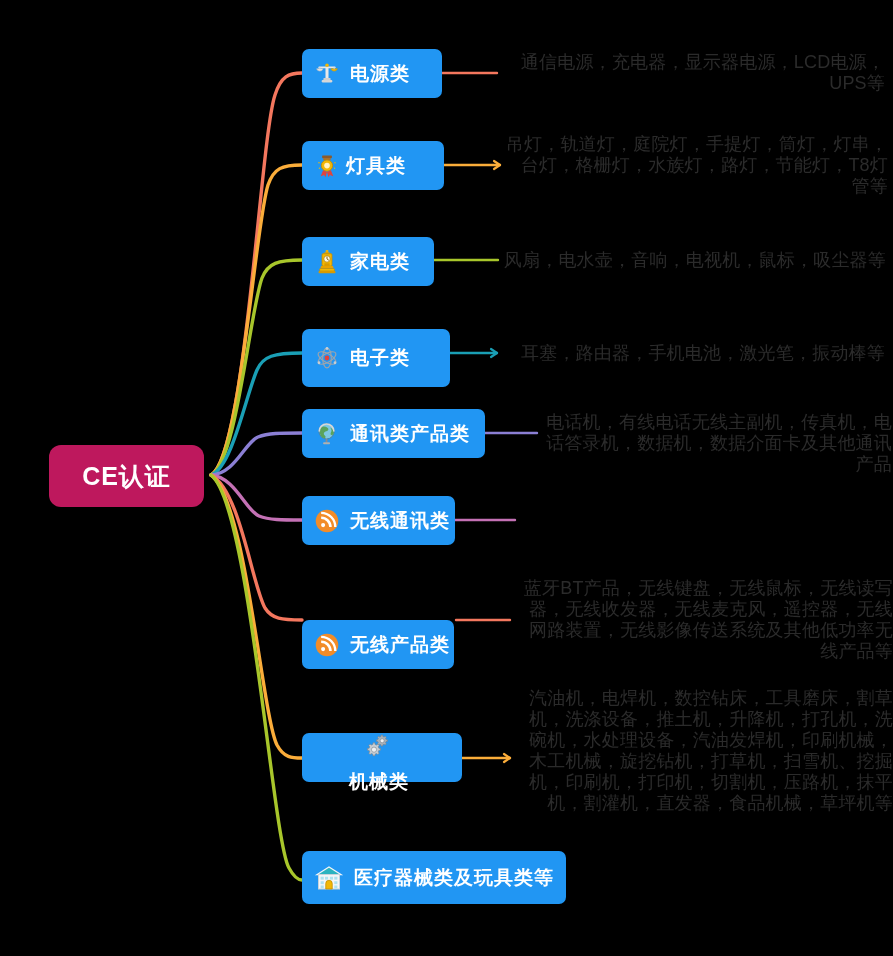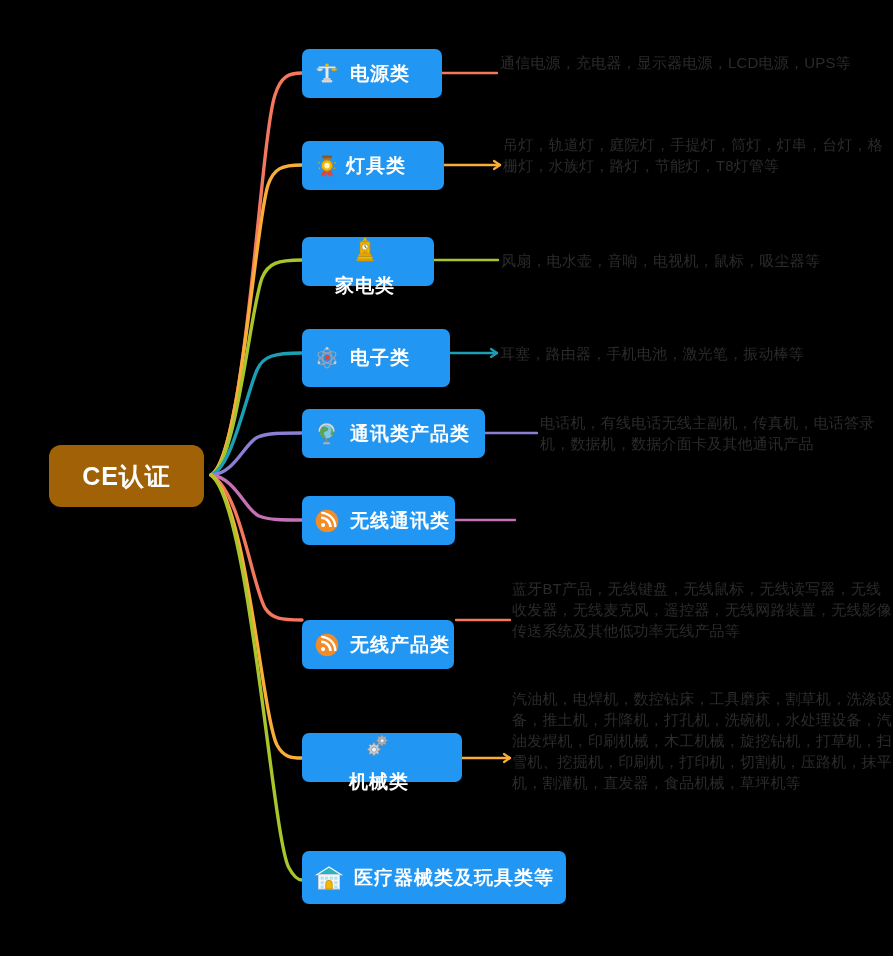--- a/index.html
+++ b/index.html
@@ -34,39 +34,40 @@
   }
   .node-label {
     color: #ffffff;
     font-weight: bold;
     font-size: 19px;
     letter-spacing: 1px;
     white-space: nowrap;
   }
   .root-node {
     position: absolute;
-    background: #a16207;
+    background: #be185d;
     border-radius: 12px;
     display: flex;
     align-items: center;
     justify-content: center;
   }
   .root-label {
     color: #ffffff;
     font-weight: bold;
     font-size: 25px;
     letter-spacing: 1px;
     white-space: nowrap;
   }
   .desc {
     position: absolute;
     color: #2b2b2b;
-    font-size: 15px;
+    font-size: 18px;
     line-height: 21px;
     letter-spacing: 0.2px;
+    text-align: right;
   }
   .icon {
     width: 26px; height: 26px;
     flex: 0 0 26px;
     display: block;
   }
 </style>
 </head>
 <body>
 
@@ -132,21 +133,21 @@
       <path d="M15.6 16 L17.8 21.4 L14.6 20.2 L13.4 22.4 L12 17.6z" fill="#E0443E"></path>
       <circle cx="4.6" cy="9" r="0.7" fill="#F2B705"></circle>
       <circle cx="19.4" cy="9" r="0.7" fill="#F2B705"></circle>
       <circle cx="5" cy="14" r="0.6" fill="#F2B705"></circle>
       <circle cx="19" cy="14" r="0.6" fill="#F2B705"></circle>
     </svg>
     <span class="node-label">灯具类</span>
   </div>
   <div class="desc" style="left:503px; top:134px; width:385px;">吊灯，轨道灯，庭院灯，手提灯，筒灯，灯串，台灯，格栅灯，水族灯，路灯，节能灯，T8灯管等</div>
 
-  <div class="node" style="left:302px; top:237px; width:132px; height:49px;flex-direction:column;">
+  <div class="node" style="left:302px; top:237px; width:132px; height:49px;">
     <svg class="icon" viewBox="0 0 24 24">
       <rect x="10.8" y="1" width="2.4" height="2.2" fill="#F2B705"></rect>
       <path d="M7.6 4.4 L12 2.2 L16.4 4.4 Z" fill="#E8A200"></path>
       <rect x="7.4" y="4.4" width="9.2" height="11.4" rx="1" fill="#F2B705" stroke="#C08B00" stroke-width="0.7"></rect>
       <circle cx="12" cy="9.2" r="3" fill="#FFF8E1" stroke="#B07C00" stroke-width="0.7"></circle>
       <path d="M12 7.4 v1.8 l1.4 1" stroke="#6B4B00" stroke-width="0.8" fill="none" stroke-linecap="round"></path>
       <rect x="9.6" y="13.2" width="4.8" height="2.4" fill="#D99A00"></rect>
       <rect x="6.2" y="15.8" width="11.6" height="2.2" rx="0.6" fill="#E8A200"></rect>
       <rect x="5.2" y="18" width="13.6" height="2.4" rx="0.7" fill="#F2B705" stroke="#C08B00" stroke-width="0.6"></rect>
       <rect x="4.2" y="20.4" width="15.6" height="2" rx="0.7" fill="#D99A00"></rect>

